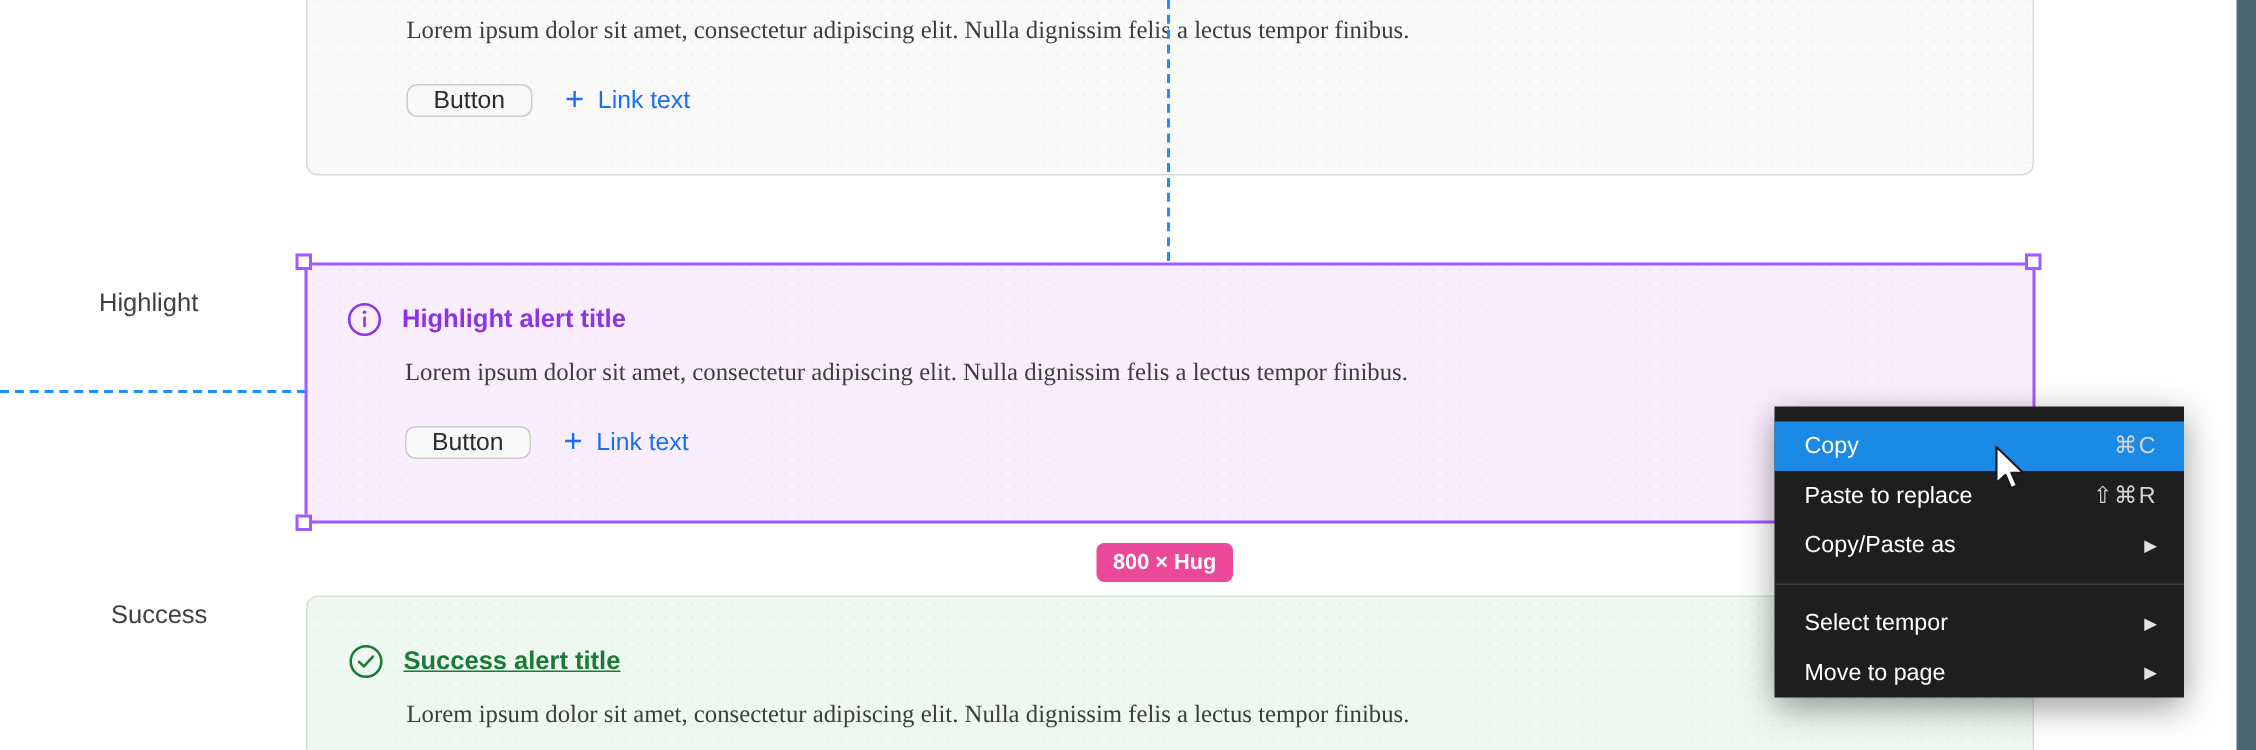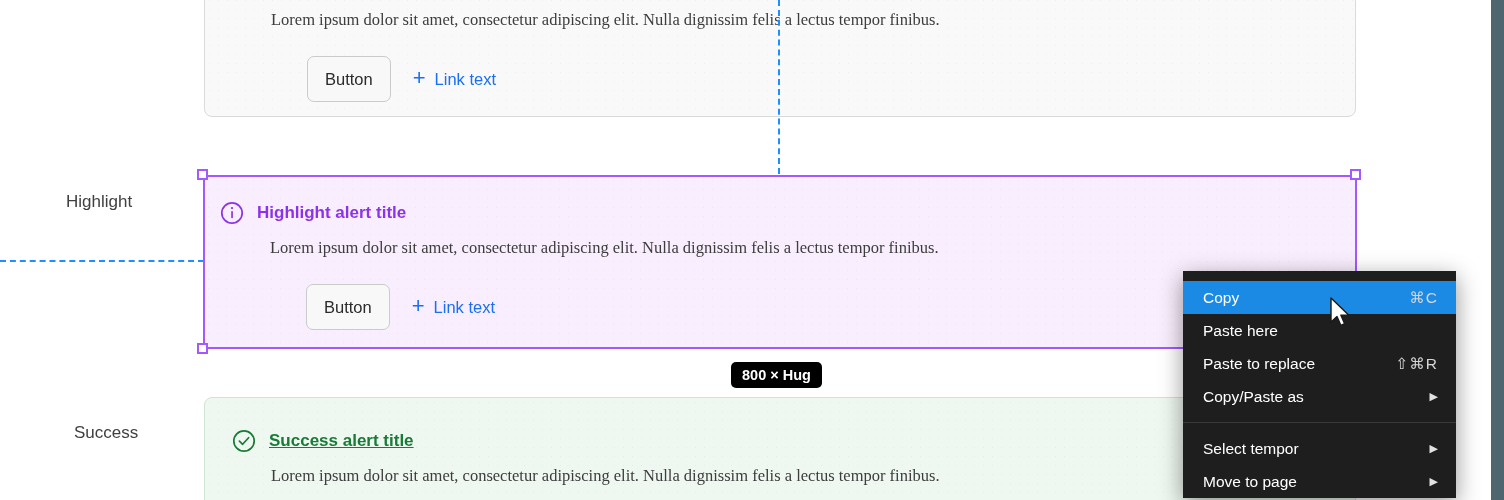--- a/index.html
+++ b/index.html
@@ -40,27 +40,26 @@
   .alert-body {
     font-size:16.5px; color:#3d3d3d; line-height:22px;
     white-space:nowrap;
     font-family:Liberation Serif, serif;
   }
   .alert-actions { display:flex; align-items:center; }
   .btn {
     background:#f7f8f7;
     border:1px solid #c9ccc9;
     border-radius:7px;
-    padding:12px 17px;
+    padding:0 17px;
     font-size:16.5px;
     color:#2b2b2b;
     font-family:"Liberation Sans", sans-serif;
     line-height:20px;
     cursor:pointer;
-    margin-left:36px;
   }
   .linkwrap {
     display:flex; align-items:center; gap:9px;
     margin-left:22px; color:#1b6ff5; font-size:16.5px; cursor:pointer;
   }
   .plus {
     font-size:22px; line-height:16px; font-weight:400; color:#1b6ff5;
     position:relative; top:-1px;
   }
 
@@ -71,21 +70,21 @@
     border:1px solid #d8dbd8;
   }
   #alert-neutral .alert-body { position:absolute; left:66px; top:103px; }
   #alert-neutral .alert-actions { position:absolute; left:66px; top:150px; }
 
   
   #alert-highlight {
     left:204px; top:176px; width:1152px; height:172px;
     background-color:#f9eefd;
   }
-  #alert-highlight .alert-row { position:absolute; left:15px; top:24px; }
+  #alert-highlight .alert-row { position:absolute; left:26px; top:24px; }
   #alert-highlight .alert-title { color:#8c33e8; }
   #alert-highlight .alert-body { position:absolute; left:66px; top:61px; }
   #alert-highlight .alert-actions { position:absolute; left:66px; top:108px; }
 
   
   #alert-success {
     left:204px; top:397px; width:1152px; height:180px;
     background-color:#eef7f0;
     border:1px solid #cfe4d4;
   }
@@ -94,21 +93,21 @@
   #alert-success .alert-body { position:absolute; left:66px; top:67px; }
 
   
   .row-label {
     position:absolute;
     font-size:17px;
     color:#404040;
     white-space:nowrap;
   }
   #label-highlight { left:66px; top:192px; }
-  #label-success   { left:74px; top:423px; }
+  #label-success   { left:74px; top:400px; }
 
   
   .sel-border {
     position:absolute;
     left:203px; top:175px; width:1154px; height:174px;
     border:2px solid #a259ff;
     pointer-events:none;
   }
   .handle {
     position:absolute;
@@ -118,21 +117,21 @@
     box-sizing:border-box;
   }
   #h-tl { left:197px; top:169px; }
   #h-tr { left:1350px; top:169px; }
   #h-bl { left:197px; top:343px; }
   #h-br { left:1350px; top:343px; }
 
   .size-badge {
     position:absolute;
     left:731px; top:362px;
-    background:#000000;
+    background:#ec4899;
     color:#ffffff;
     font-size:14.5px;
     font-weight:bold;
     padding:5px 11px;
     border-radius:5px;
     white-space:nowrap;
   }
 
   
   .guide-v {
@@ -245,24 +244,20 @@
 
   <div class="right-strip"></div>
 
   <div id="ctx-menu">
 
     <div class="menu-item selected">
       <span class="mi-label">Copy</span>
       <span class="mi-shortcut">⌘C</span>
     </div>
 
-    <div class="menu-item">
-      <span class="mi-label">Paste here</span>
-      <span class="mi-shortcut"></span>
-    </div>
 
     <div class="menu-item">
       <span class="mi-label">Paste to replace</span>
       <span class="mi-shortcut">⇧⌘R</span>
     </div>
 
     <div class="menu-item">
       <span class="mi-label">Copy/Paste as</span>
       <span class="mi-arrow">▶</span>
     </div>

